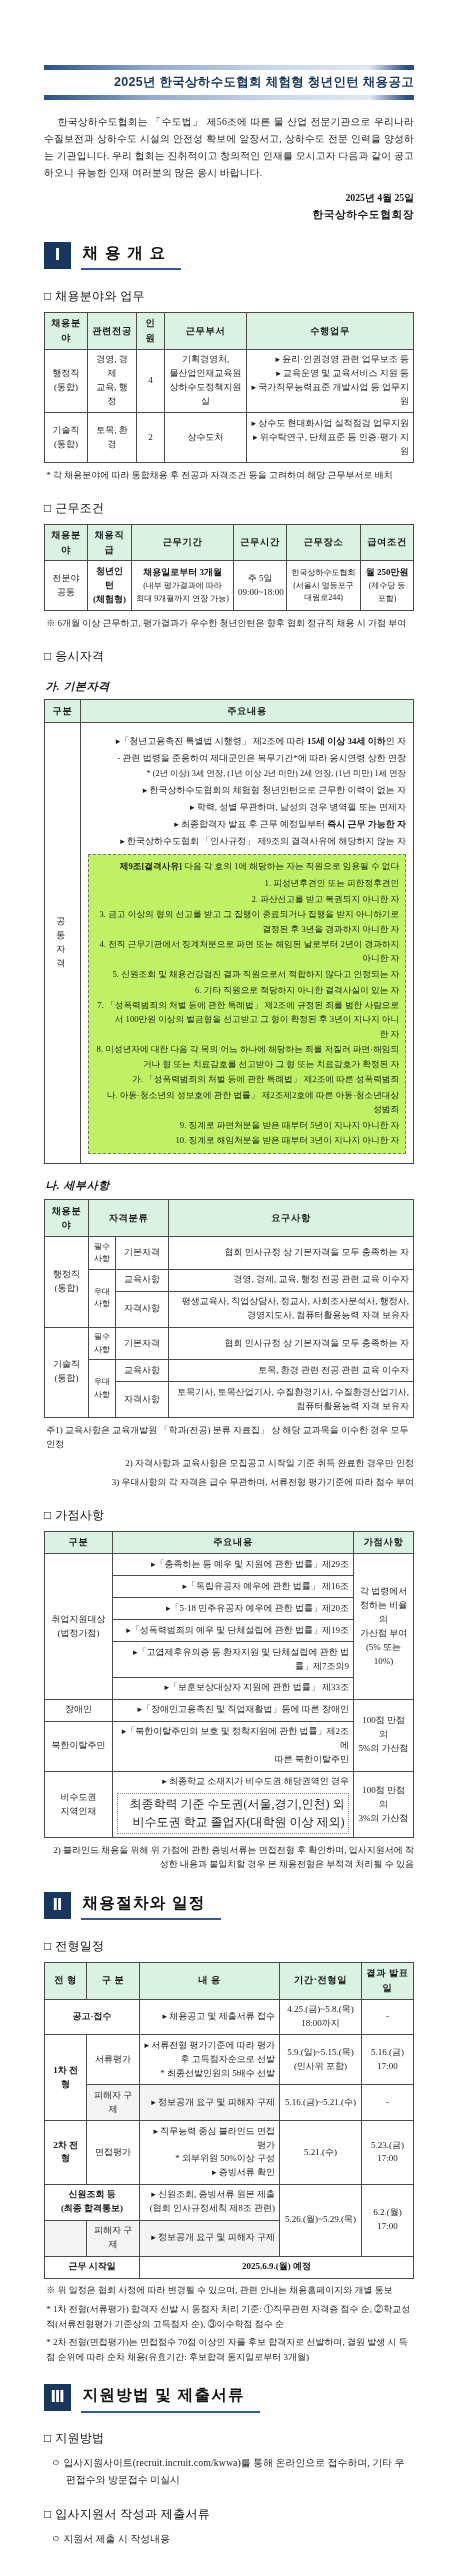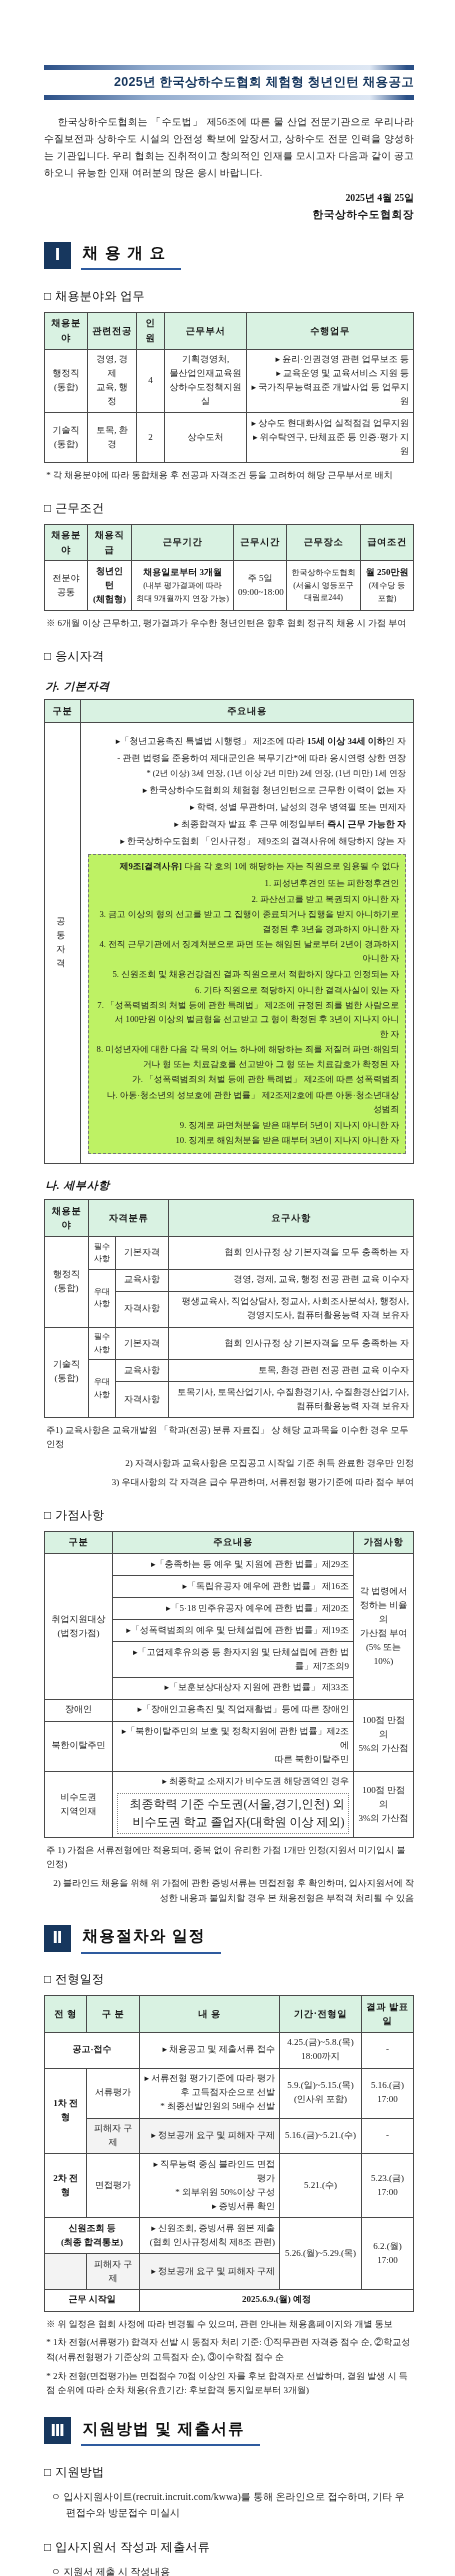--- a/index.html
+++ b/index.html
@@ -336,21 +336,20 @@
 지역인재</td>
         <td class="ta-l">
           <div>▸ 최종학교 소재지가 비수도권 해당권역인 경우</div>
           <span class="dotted-box">최종학력 기준 수도권(서울,경기,인천) 외 비수도권 학교 졸업자(대학원 이상 제외)</span>
         </td>
         <td class="pre">100점 만점의
 3%의 가산점</td>
       </tr>
     </tbody>
   </table>
-  <div class="tbl-note">주 1) 가점은 서류전형에만 적용되며, 중복 없이 유리한 가점 1개만 인정(지원서 미기입시 불인정)</div>
   <div class="tbl-note indent2">2) 블라인드 채용을 위해 위 가점에 관한 증빙서류는 면접전형 후 확인하며, 입사지원서에 작성한 내용과 불일치할 경우 본 채용전형은 부적격 처리될 수 있음</div>
 
   <div class="sec-header">
     <div class="sec-num">Ⅱ</div>
     <span class="sec-title">채용절차와 일정</span>
   </div>
 
   <div class="sq-heading">□ 전형일정</div>
 
   <table>

